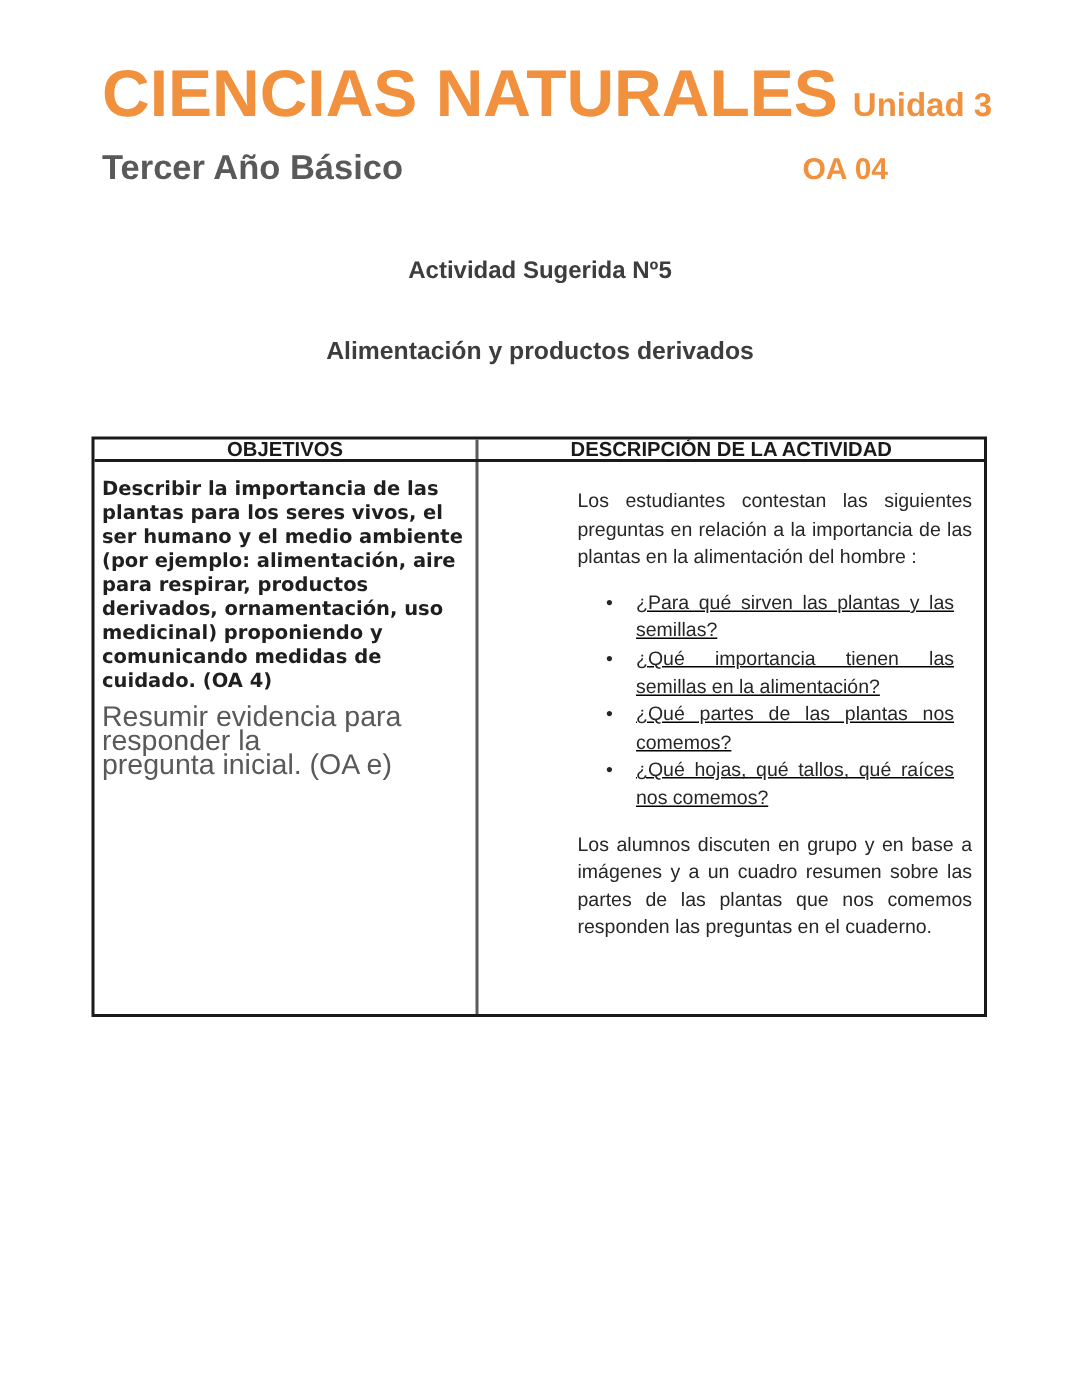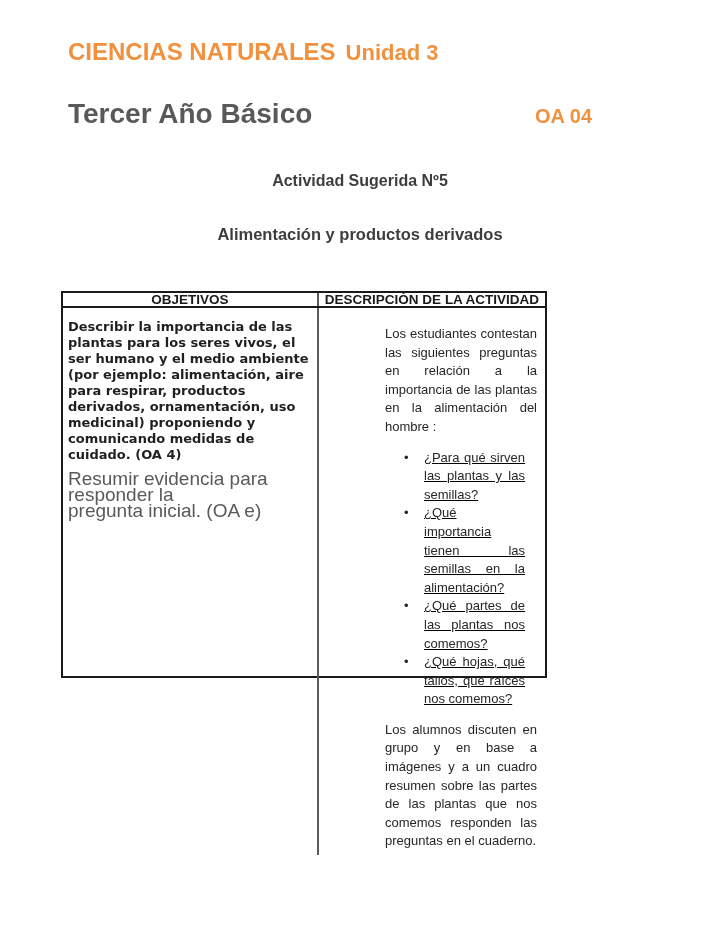--- a/index.html
+++ b/index.html
@@ -16,34 +16,34 @@
     background: #ffffff;
   }
 
   
   .title-line {
     position: absolute; left: 68px; top: 38px;
     display: flex; align-items: baseline; gap: 10px;
     white-space: nowrap;
   }
   .main-title {
-    font-size: 24px; font-weight: bold;
+    font-size: 44px; font-weight: bold;
     color: #F2913D; letter-spacing: 0px;
   }
   .unit-label {
     font-size: 22px; font-weight: bold;
     color: #F2913D;
   }
   .subtitle-line {
     position: absolute; left: 68px; top: 98px; width: 524px;
     display: flex; align-items: baseline; justify-content: space-between;
     white-space: nowrap;
   }
   .grade-subtitle {
-    font-size: 28px; font-weight: bold;
+    font-size: 23px; font-weight: bold;
     color: #595959;
   }
   .oa-badge {
     font-size: 20px; font-weight: bold;
     color: #F2913D;
   }
 
   
   .activity-title {
     position: absolute; left: 0; top: 172px; width: 720px;
@@ -52,21 +52,21 @@
   }
   .activity-subtitle {
     position: absolute; left: 0; top: 225px; width: 720px;
     text-align: center;
     font-size: 16.5px; font-weight: bold; color: #3d3d3d;
   }
 
   
   .doc-table {
     position: absolute; left: 61px; top: 291px;
-    width: 486px; height: 387px;
+    width: 597px; height: 387px;
     border: 2px solid #1a1a1a;
     display: flex; flex-direction: column;
     background: #ffffff;
   }
   .thead {
     display: flex; flex: 0 0 auto;
     border-bottom: 2px solid #1a1a1a;
   }
   .th {
     font-size: 13.5px; font-weight: bold; color: #1a1a1a;

